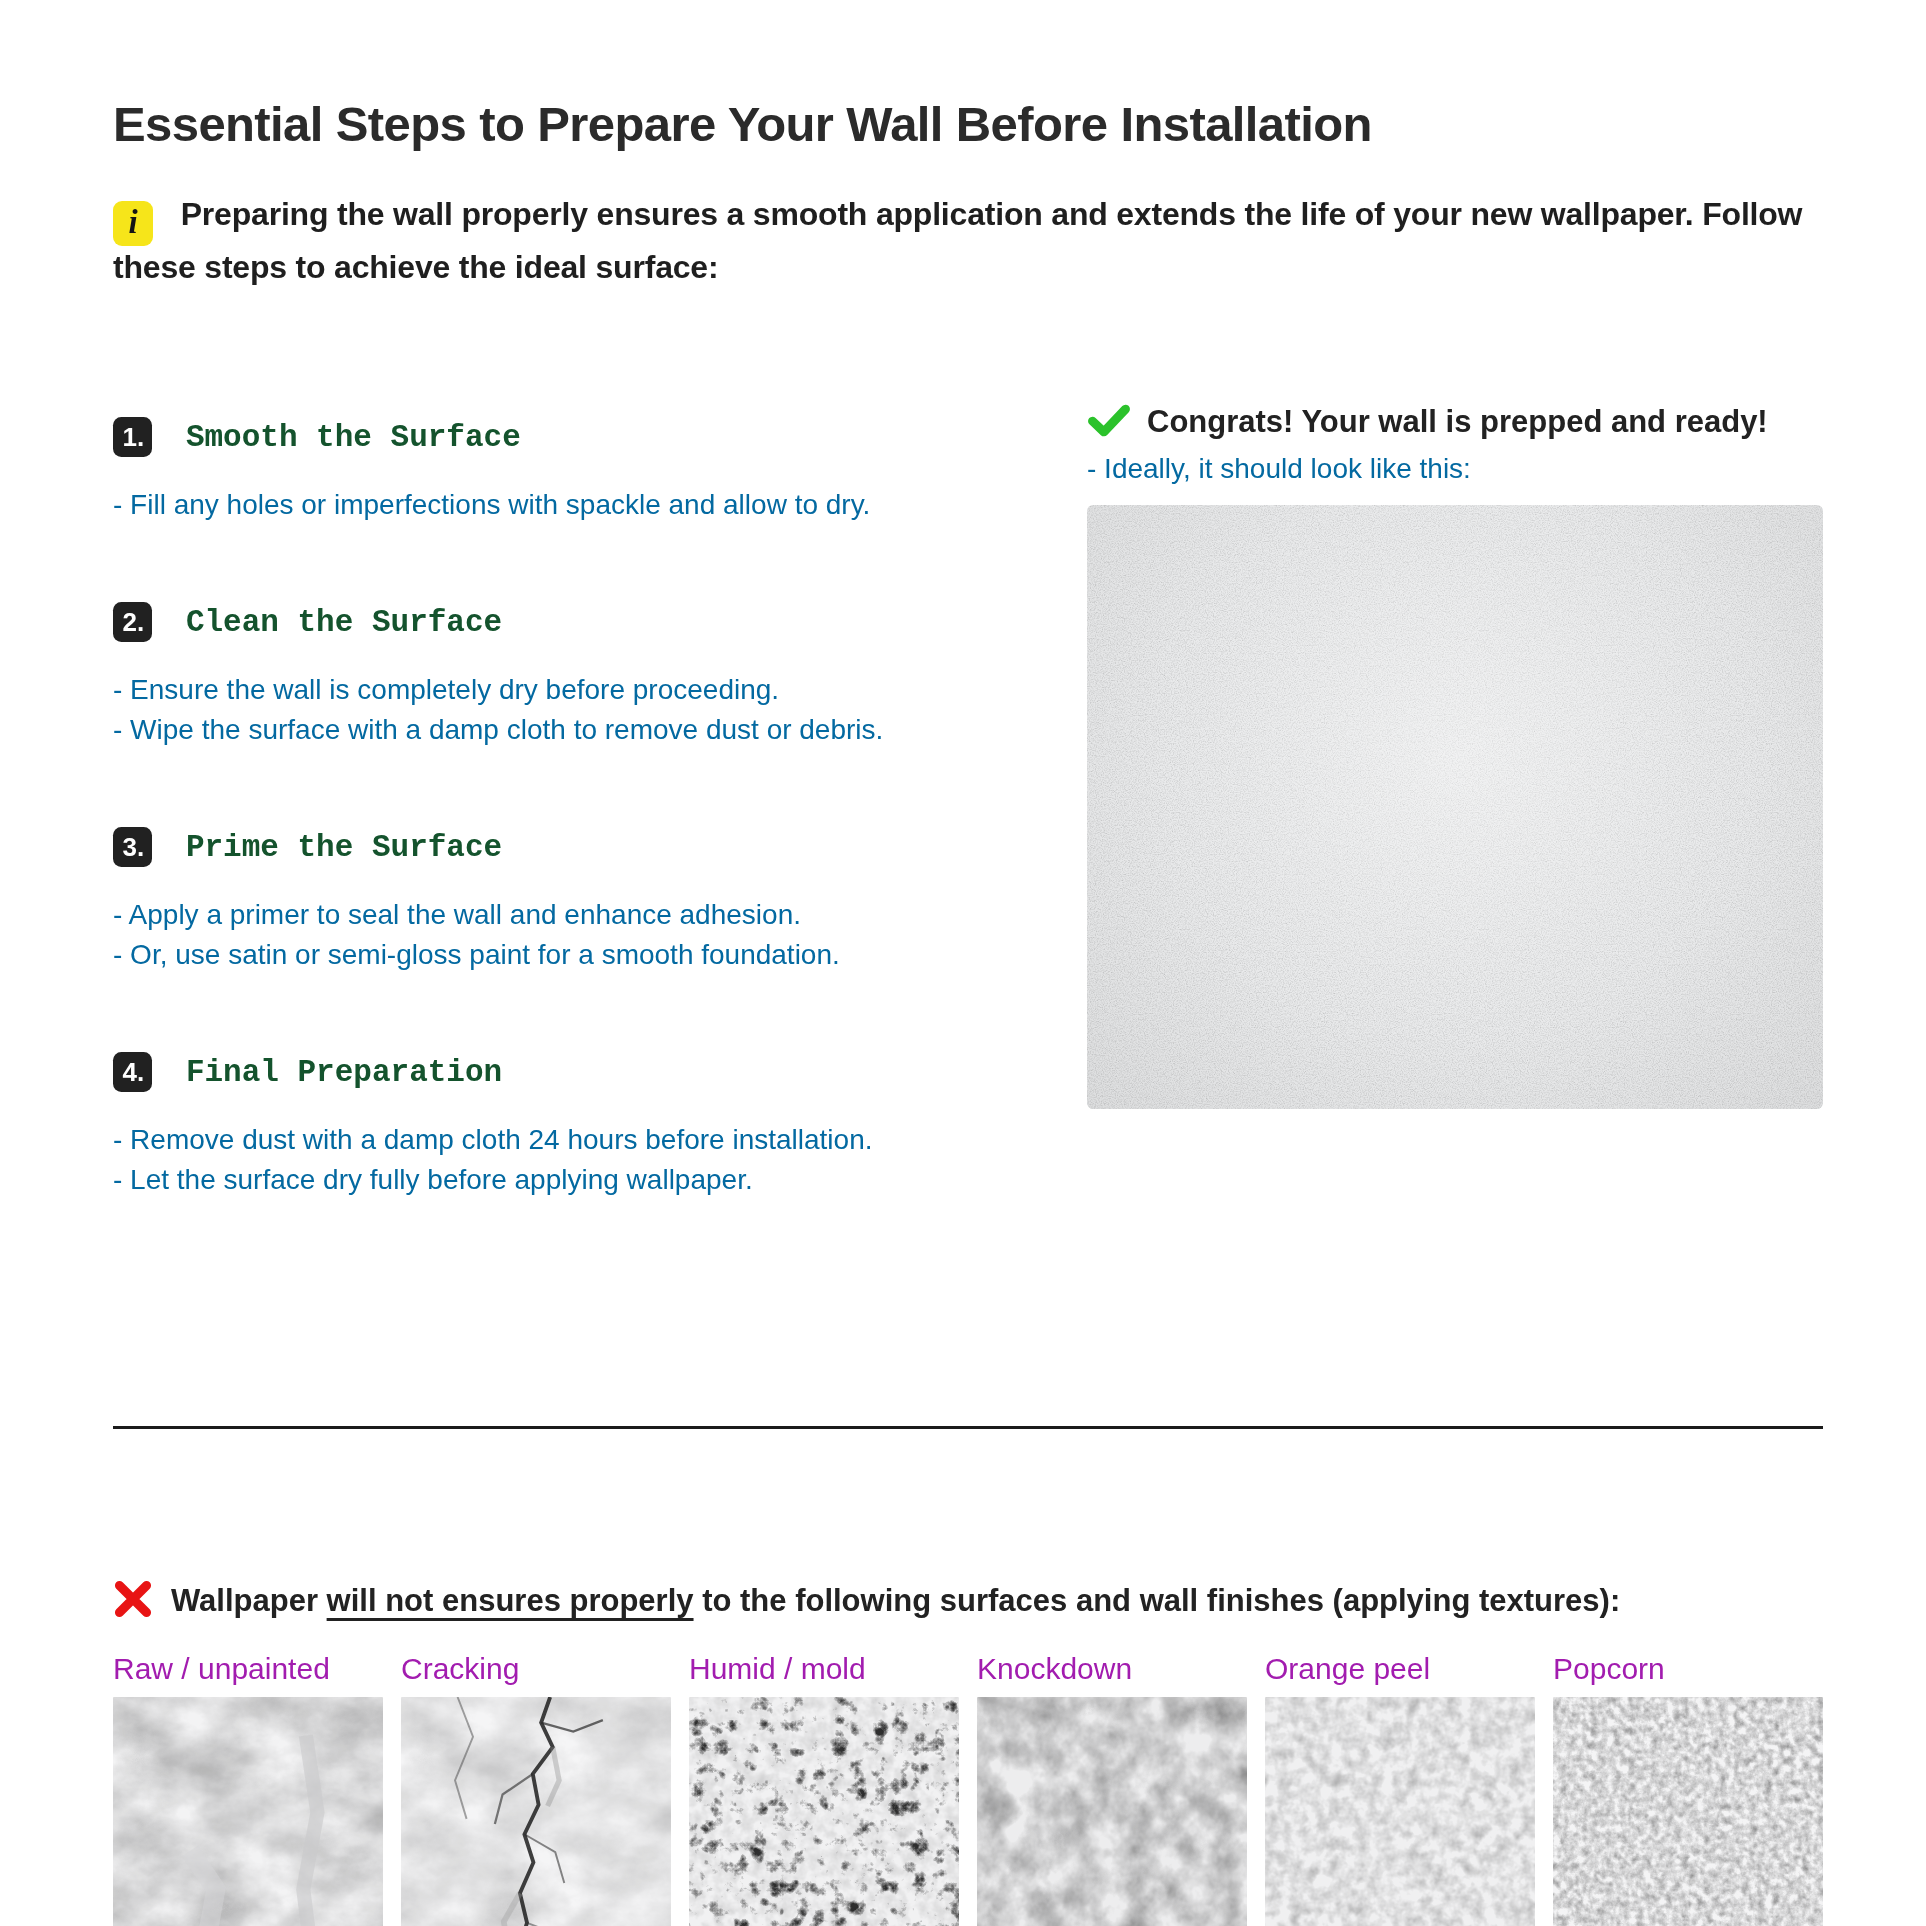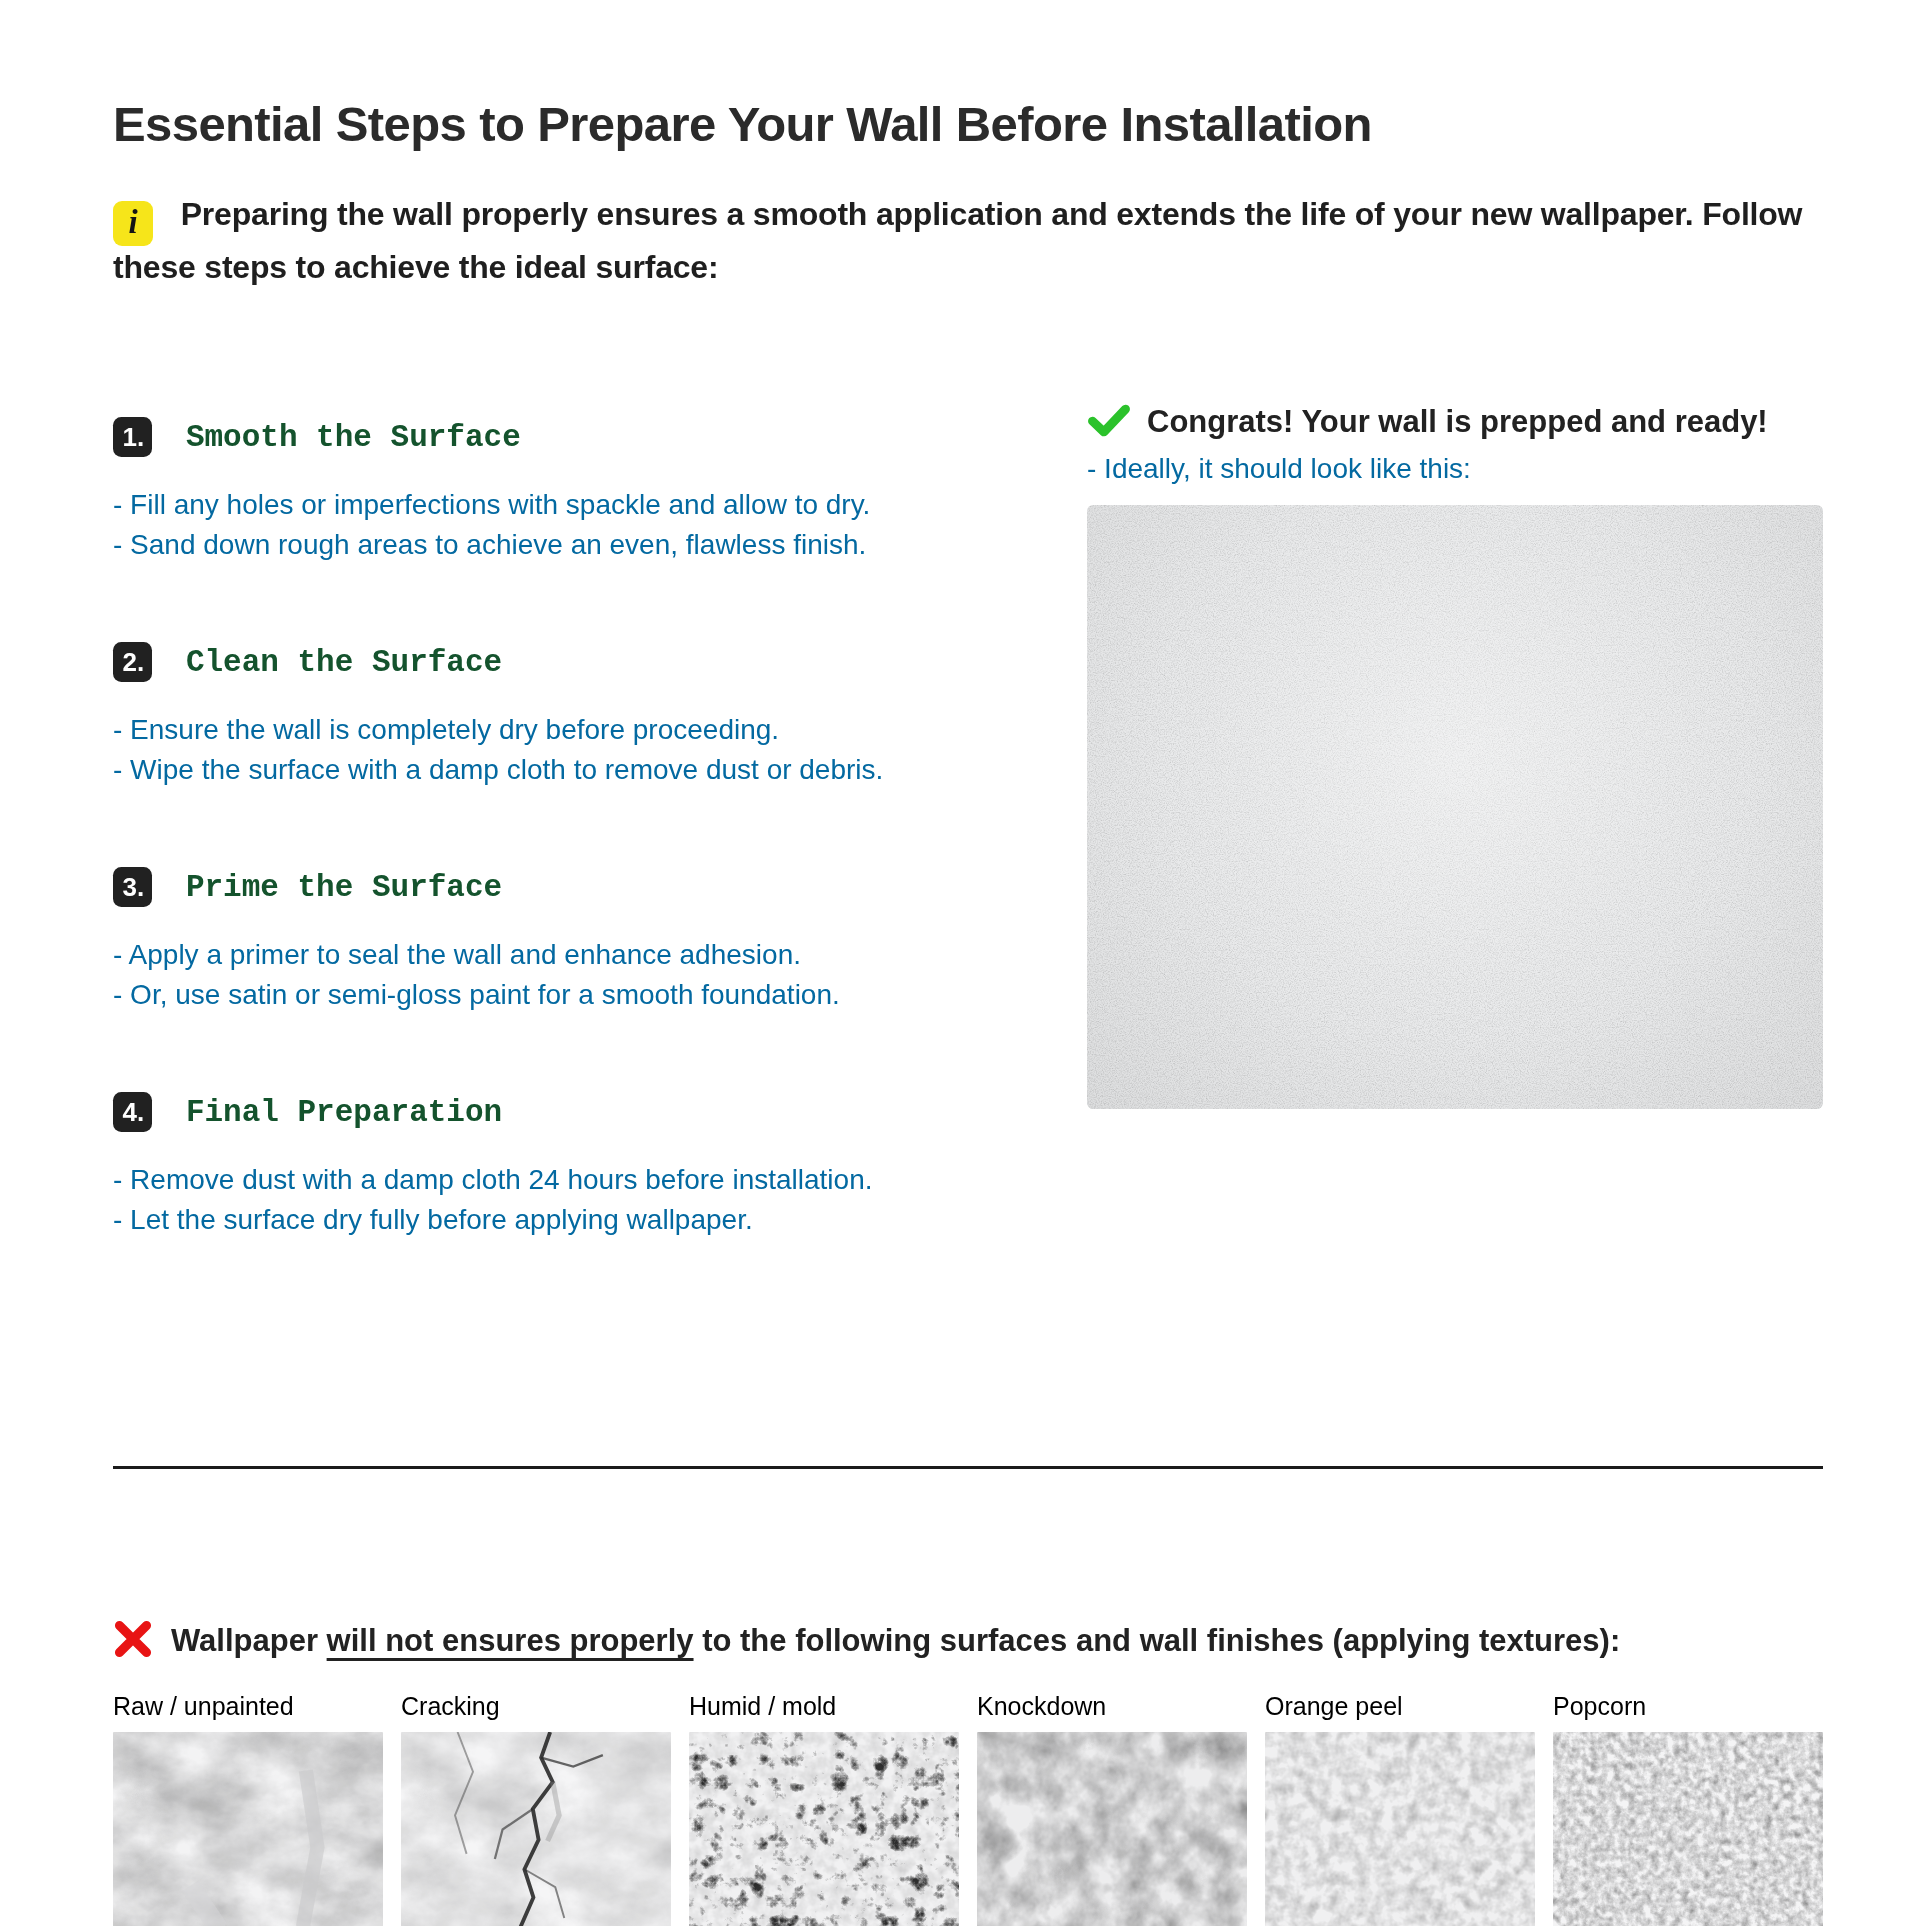--- a/index.html
+++ b/index.html
@@ -59,21 +59,21 @@
     background:radial-gradient(ellipse at 50% 42%,rgba(255,255,255,0.38) 0%,rgba(255,255,255,0) 55%,rgba(0,0,0,0.055) 100%);
   }
   hr.divider{border:none;height:3.2px;background:#1b1b1b;margin:162px 0 0;}
   .warning-head{display:flex;align-items:flex-start;gap:18px;margin-top:153px;}
   .x-icon svg{width:40px;height:40px;display:block;margin-top:-2.6px;}
   .warning-head h2{margin:0;font-size:31px;font-weight:700;color:#222;line-height:1.25;}
   .warning-head .u{text-decoration:underline;text-decoration-thickness:2.6px;text-underline-offset:7px;}
   .surfaces{display:flex;gap:18px;margin-top:31px;}
   figure.surface{margin:0;flex:1 1 0;min-width:0;}
   figure.surface figcaption{
-    font-size:25px;color:#000000;margin-bottom:11.6px;white-space:nowrap;overflow:hidden;
+    font-size:30px;color:#a21caf;margin-bottom:11.6px;white-space:nowrap;overflow:hidden;
   }
   .tile{height:263px;overflow:hidden;border-radius:1.3px;background:#f2f2f3;position:relative;}
   .tile svg{width:100%;height:100%;display:block;}
   .defs{position:absolute;width:0;height:0;overflow:hidden;}
 </style>
 </head>
 <body>
 
 <div class="page">
 
@@ -89,21 +89,20 @@
   <div class="columns">
 
     <div class="steps-col">
 
       <div class="step">
         <div class="step-head">
           <span class="badge">1.</span>
           <h2>Smooth the Surface</h2>
         </div>
         <div class="bullet">- Fill any holes or imperfections with spackle and allow to dry.</div>
-        <div class="bullet">- Sand down rough areas to achieve an even, flawless finish.</div>
       </div>
 
       <div class="step">
         <div class="step-head">
           <span class="badge">2.</span>
           <h2>Clean the Surface</h2>
         </div>
         <div class="bullet">- Ensure the wall is completely dry before proceeding.</div>
         <div class="bullet">- Wipe the surface with a damp cloth to remove dust or debris.</div>
       </div>

